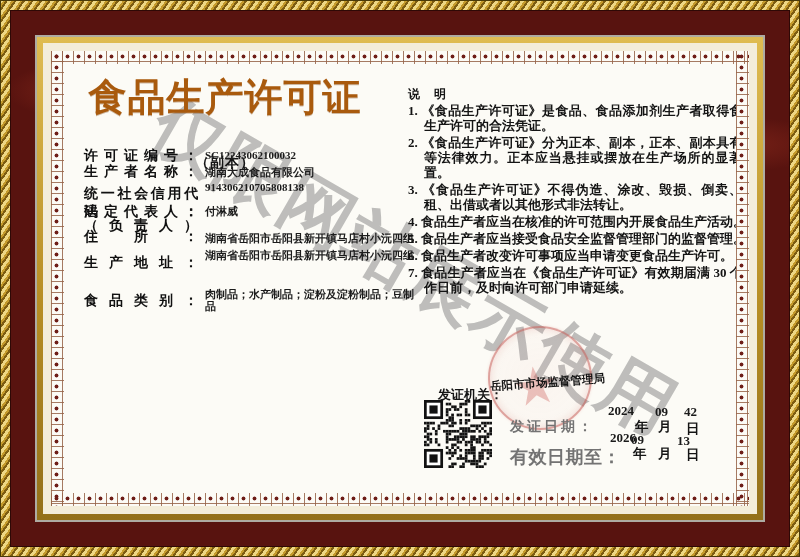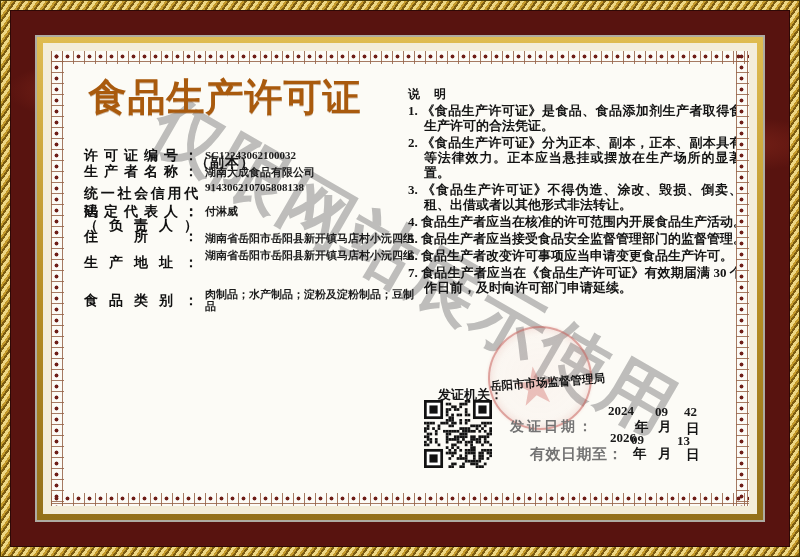--- a/index.html
+++ b/index.html
@@ -100,21 +100,21 @@
     position:absolute; left:448px; top:296px; z-index:2; font-size:52px; line-height:52px;
     color: rgba(203,88,84,.35); transform: rotate(-8deg);
     font-family:"DejaVu Sans", sans-serif;
   }
   .seal-text {
     position:absolute; left:426px; top:311px; z-index:4; white-space:nowrap;
     font-size:11.5px; font-weight:700; color:#161616; transform: rotate(-4deg);
   }
   .date-label { position:absolute; z-index:3; font-weight:700; color:#737373; }
   .lbl-issue { left:446px; top:354px; font-size:14px; letter-spacing:3px; }
-  .lbl-valid { left:466px; top:381px; font-size:15px; letter-spacing:0.5px; }
+  .lbl-valid { left:446px; top:381px; font-size:18px; letter-spacing:0.5px; }
   .dnum { position:absolute; z-index:3; font-size:13px; font-weight:600; color:#1a1a1a; }
   .dunit { position:absolute; z-index:3; font-size:13.5px; font-weight:700; color:#141414; }
 </style>
 </head>
 <body>
 
 <div class="frame-rope">
  <div class="frame-wood">
   <div class="frame-gold">
    <div class="mat">

